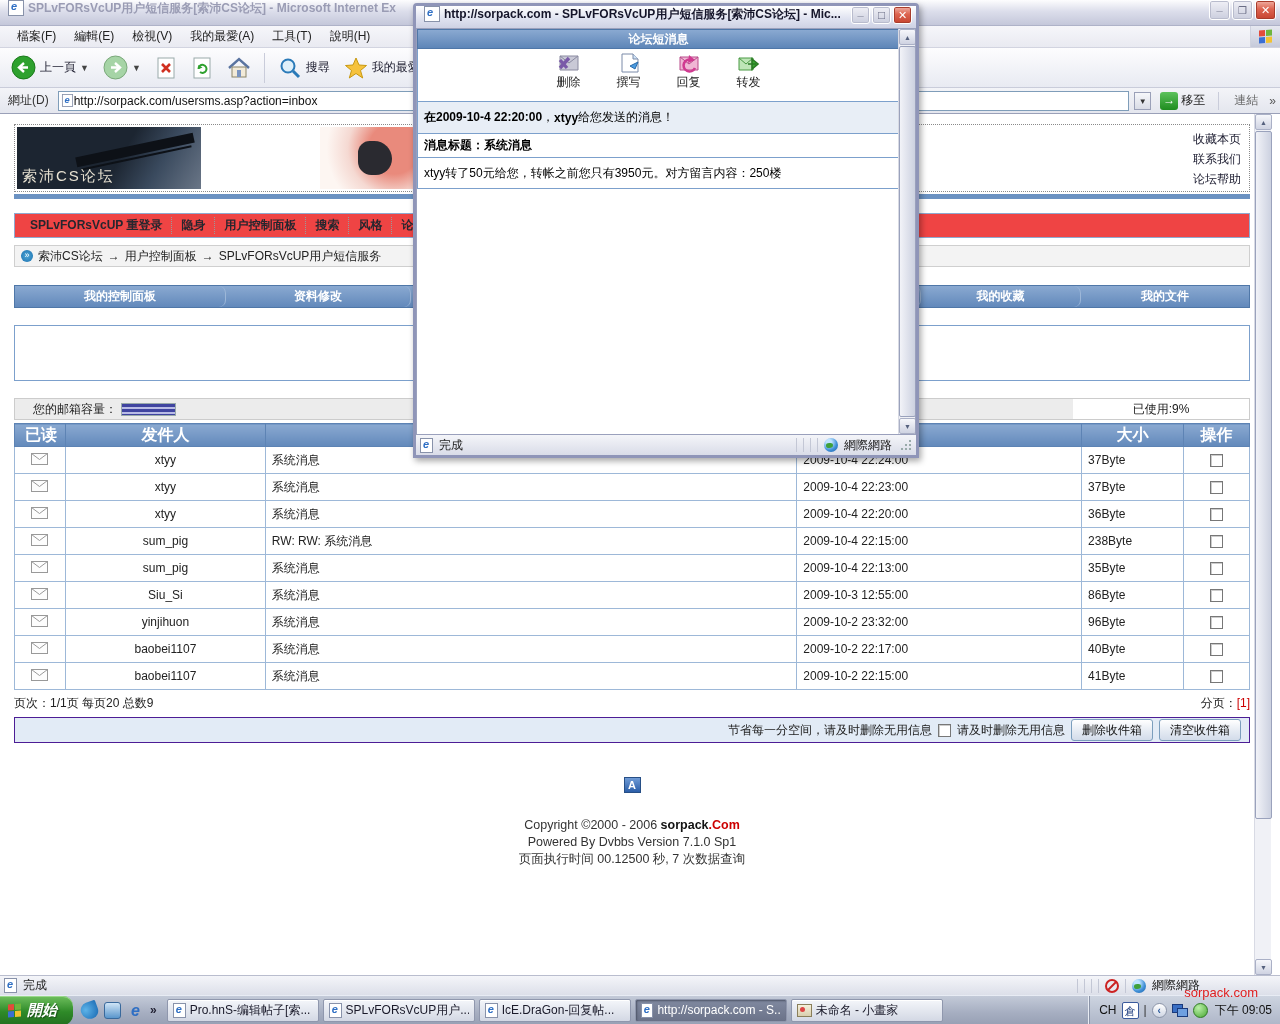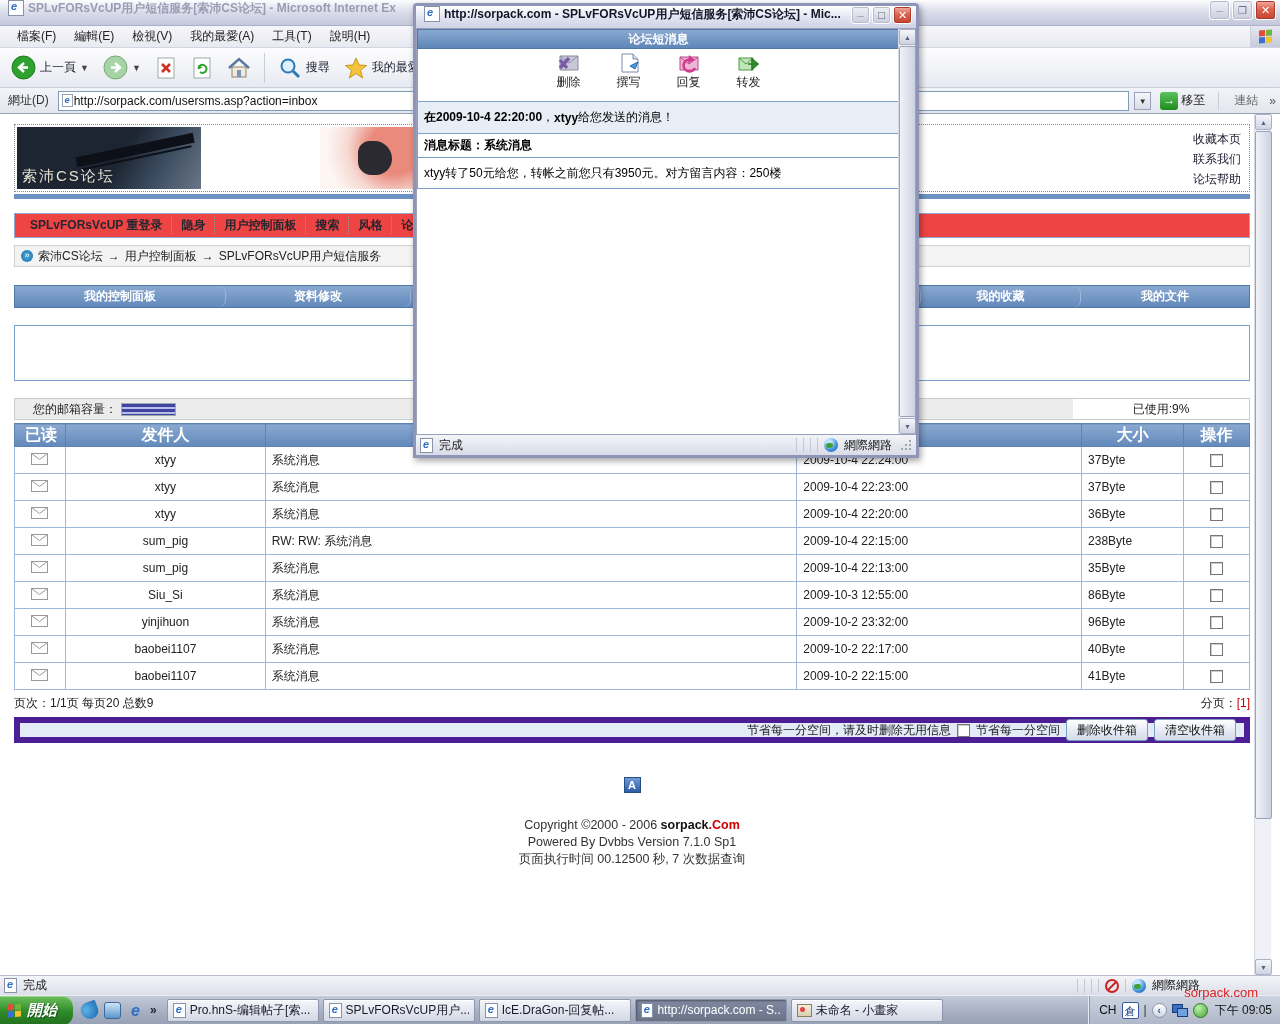--- a/index.html
+++ b/index.html
@@ -89,21 +89,21 @@
   table.msg td { height:27px; border:1px solid #9db8d8; background:#fff; padding:0 6px; }
   td.c-read { text-align:center; }
   td.c-sender { text-align:center; }
   td.c-size { }
   td.c-act { text-align:center; }
   .cb { display:inline-block; width:13px; height:13px; background:#fff; border:1px solid #777; box-shadow:inset 1px 1px 0 #ccc; vertical-align:middle; }
 
   .pag-row { height:27px; display:flex; align-items:center; justify-content:space-between; }
   .pag-page { color:#cc0000; }
 
-  .act-row { height:26px; background:#e2ebf6; border:6px solid #4c1d95; display:flex; align-items:center; justify-content:flex-end; gap:6px; padding-right:8px; }
+  .act-row { height:26px; background:#e2ebf6; border:1px solid #4c1d95; display:flex; align-items:center; justify-content:flex-end; gap:6px; padding-right:8px; }
   .xp-btn { height:22px; padding:0 10px; background:linear-gradient(#ffffff,#e3e9f2 60%,#d3dcea); border:1px solid #7b9ebd; border-radius:3px;
     font:12px "Liberation Sans","DejaVu Sans",sans-serif; color:#111; }
 
   .footer { text-align:center; margin-top:34px; line-height:17px; color:#333; font-size:12.5px; }
   .footer-badge { display:inline-block; width:17px; height:16px; background:linear-gradient(#6f9bd6,#2b5ea8); border:1px solid #274f86; color:#fff; font-weight:bold; font-size:11px; line-height:15px; margin-bottom:24px; }
   .brand { font-weight:bold; color:#111; }
   .brand-tld { font-weight:bold; color:#cc0000; }
 
   
   .vscroll { position:absolute; top:0; right:0; width:17px; bottom:0; background:#f0f1f6; border-left:1px solid #d8dae4; }
@@ -470,21 +470,21 @@
     <div class="pag-row">
       <span>页次：1/1页  每页20 总数9</span>
       <span>
         <span>分页：</span><span class="pag-page">[1]</span>
       </span>
     </div>
 
     <div class="act-row">
       <span>节省每一分空间，请及时删除无用信息</span>
       <span class="cb"></span>
-      <span>节省每一分空间</span>
+      <span>请及时删除无用信息</span>
       <button class="xp-btn">删除收件箱</button>
       <button class="xp-btn">清空收件箱</button>
     </div>
 
     <div class="footer">
       <span class="footer-badge">A</span>
       <div>
         <span>Copyright ©2000 - 2006 </span><span class="brand">sorpack</span><span class="brand-tld">.Com</span>
       </div>
       <div>Powered By Dvbbs Version 7.1.0 Sp1</div>

